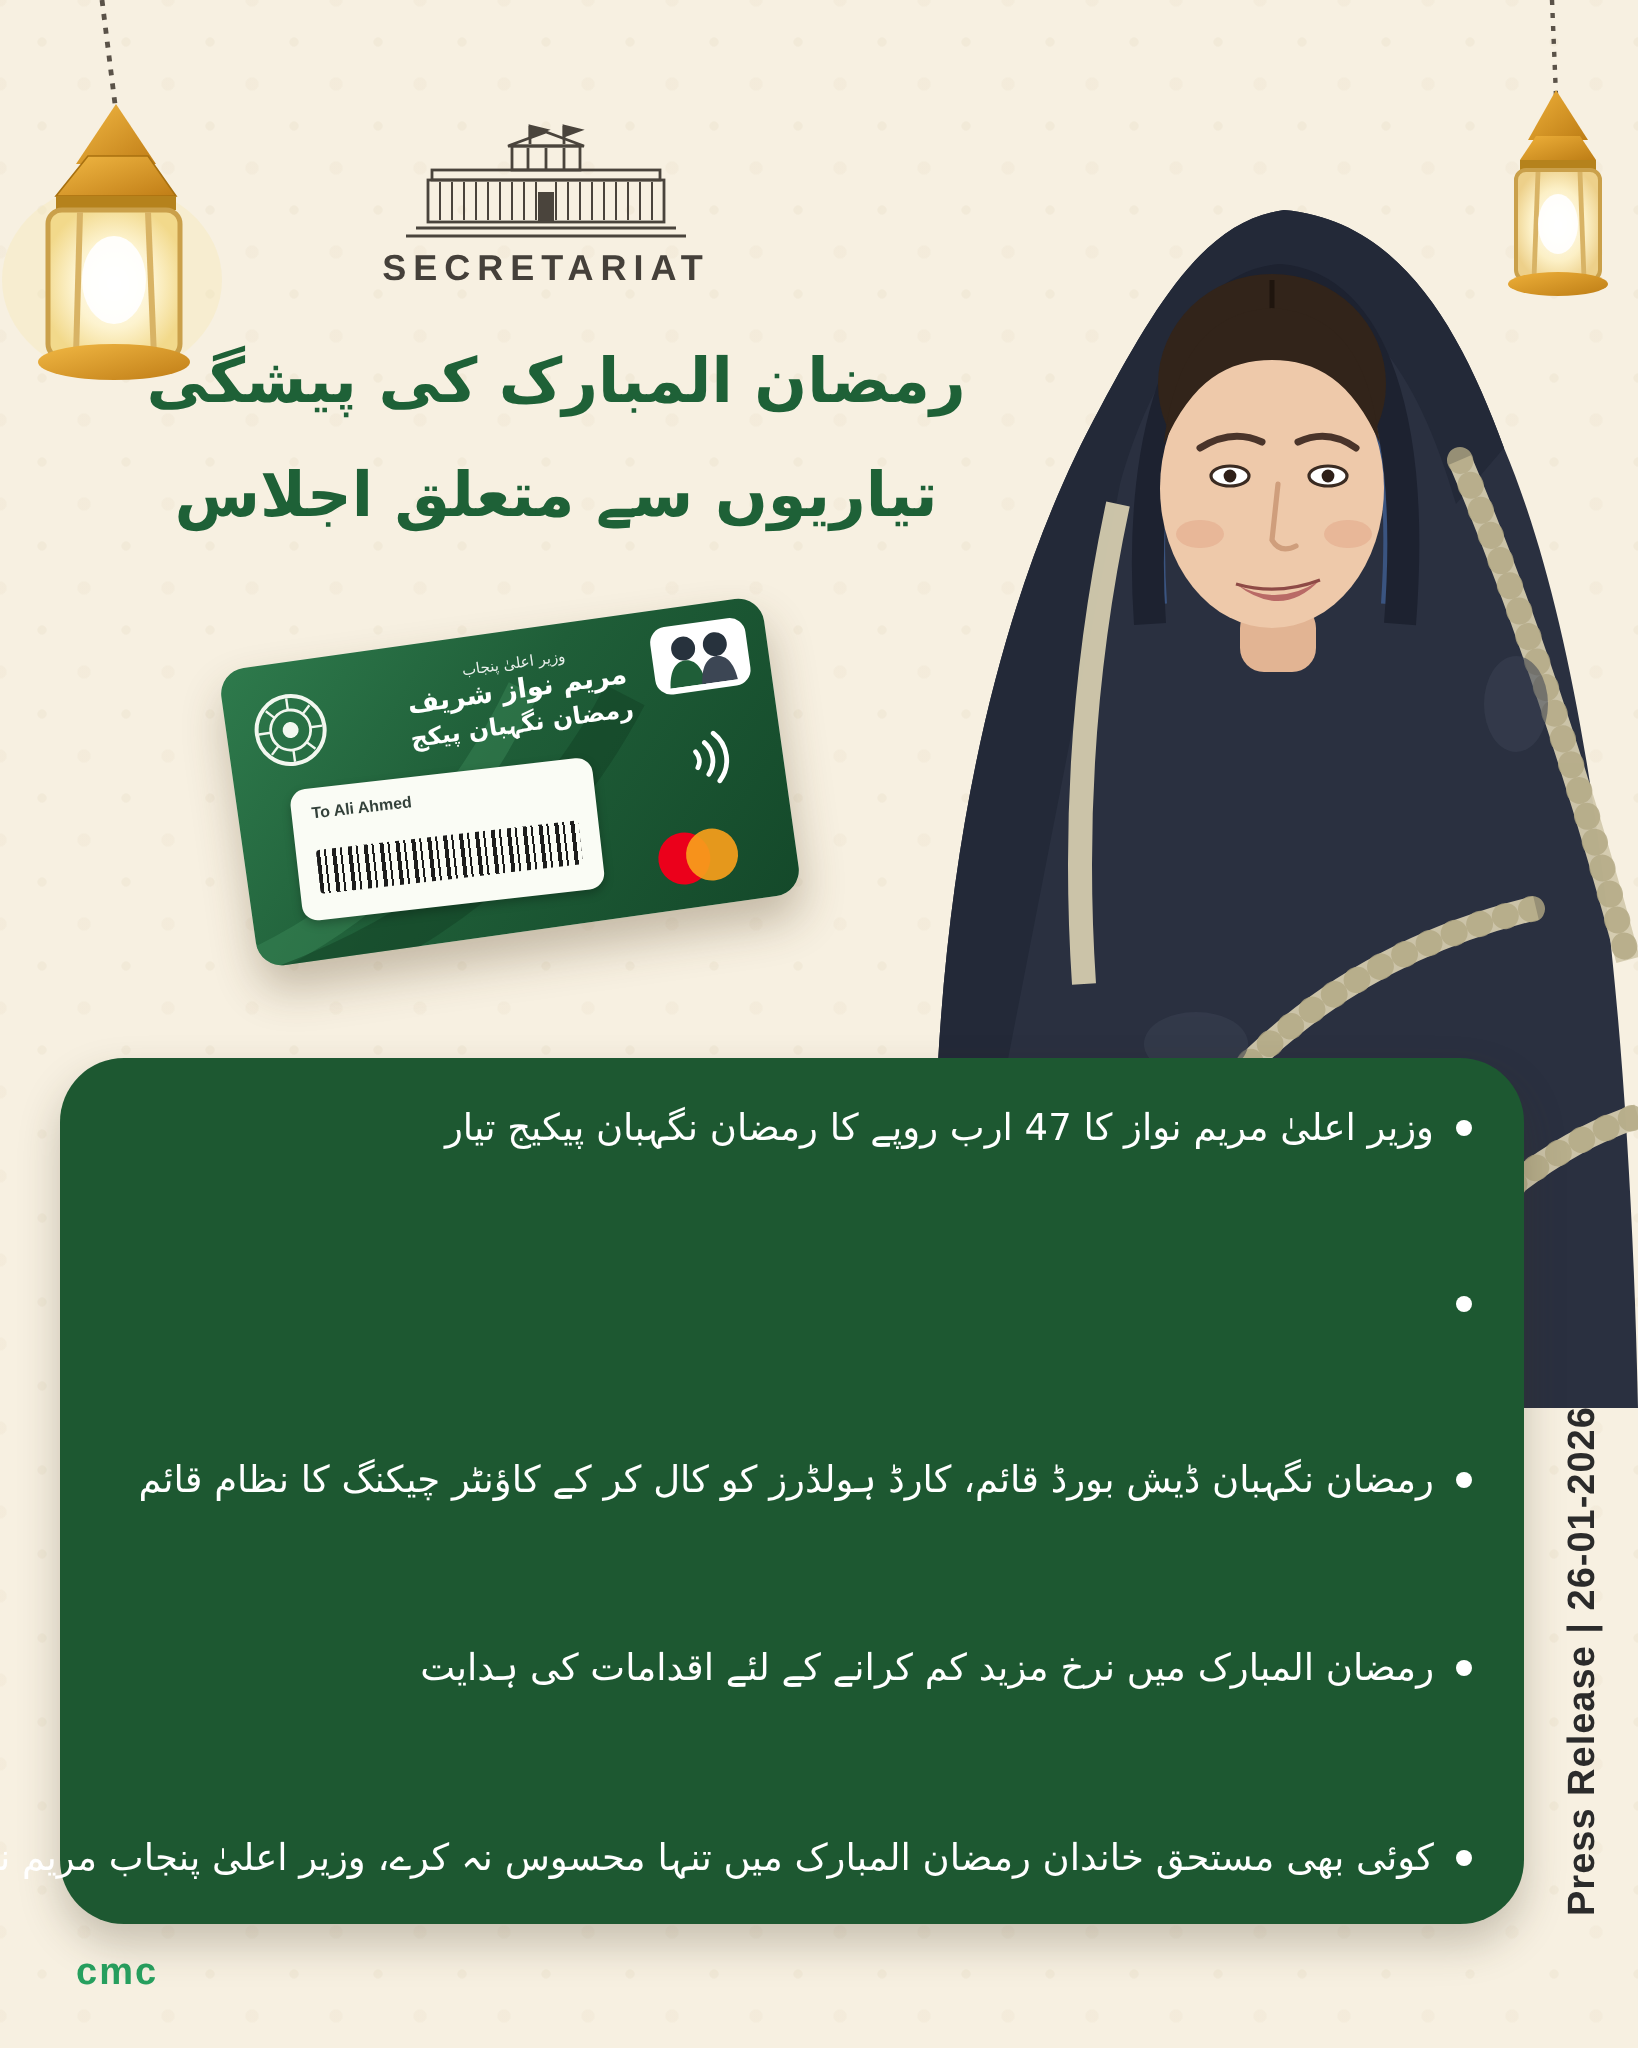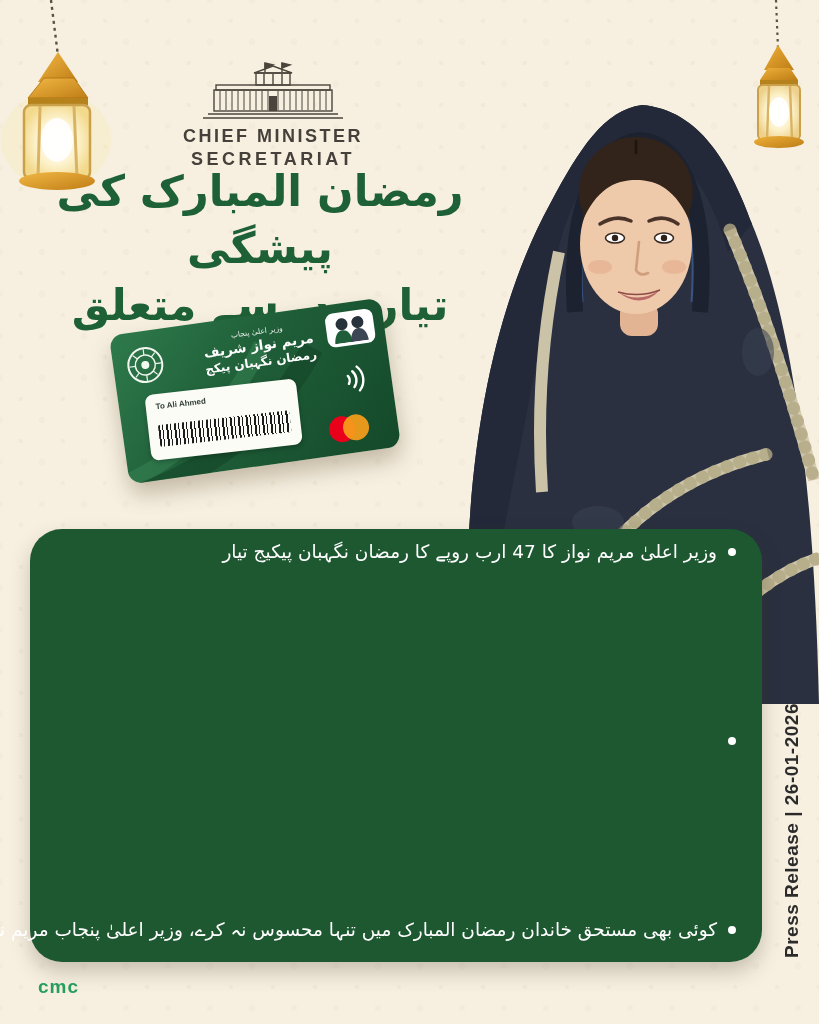--- a/index.html
+++ b/index.html
@@ -20,25 +20,25 @@
   
   .lantern-left{position:absolute;left:-6px;top:0;z-index:2;}
   .lantern-right{position:absolute;left:738px;top:0;z-index:2;}
   
   .cm-logo{position:absolute;left:178px;top:60px;width:190px;text-align:center;z-index:2;}
   .cm-logo .bldg{display:block;margin:0 auto;}
   .cm-title{font-size:18px;font-weight:700;letter-spacing:2.5px;color:#45403a;margin-top:4px;}
   .cm-sub{font-size:18px;font-weight:600;letter-spacing:3.5px;color:#45403a;margin-top:2px;}
   
   .headline{
-    position:absolute;left:4px;top:163px;width:512px;z-index:2;
+    position:absolute;left:22px;top:163px;width:512px;z-index:2;
     text-align:center;direction:rtl;
     color:var(--headline,#1e6137);
     font-family:"DejaVu Sans", sans-serif;
-    font-weight:bold;font-size:43px;line-height:57px;
+    font-weight:bold;font-size:31px;line-height:57px;
   }
   
   .photo{position:absolute;left:428px;top:52px;z-index:1;}
   
   .card{
     position:absolute;left:118px;top:316px;width:274px;height:150px;z-index:3;
     transform:rotate(-8deg);
     border-radius:13px;
     background:linear-gradient(130deg,#2e7a4c 0%,#1f5e38 45%,#14492a 100%);
     box-shadow:0 12px 22px rgba(80,60,30,0.30);
@@ -69,21 +69,21 @@
     background:repeating-linear-gradient(90deg,#1c1c1c 0 2px,transparent 2px 4px,#1c1c1c 4px 5px,transparent 5px 8px);
   }
   .card .mc{position:absolute;right:26px;bottom:10px;}
   
   .panel{
     position:absolute;left:30px;top:529px;width:732px;height:433px;z-index:4;
     background:var(--panel,#1d5831);
     border-radius:32px;
     box-shadow:0 10px 20px rgba(60,50,30,0.25);
     box-sizing:border-box;
-    padding:12px 26px 22px 18px;
+    padding:24px 26px 22px 18px;
     display:flex;flex-direction:column;justify-content:space-between;
     list-style:none;margin:0;
   }
   .bullet-row{display:flex;direction:rtl;align-items:center;gap:11px;}
   .bullet-row .dot{width:8px;height:8px;border-radius:50%;background:#fff;flex:0 0 auto;}
   .bullet-row .btext{
     color:#fff;font-family:"DejaVu Sans", sans-serif;
     font-size:18.5px;white-space:nowrap;letter-spacing:0;
   }
   
@@ -183,21 +183,20 @@
           <line x1="104" y1="31" x2="104" y2="50"></line>
           <line x1="110" y1="31" x2="110" y2="50"></line>
         <line x1="116" y1="31" x2="116" y2="50"></line>
           <line x1="122" y1="31" x2="122" y2="50"></line>
           <line x1="128" y1="31" x2="128" y2="50"></line>
       </g>
       <rect x="71" y="36" width="8" height="15" fill="#4a443c"></rect>
       <line x1="10" y1="54" x2="140" y2="54" stroke="#4a443c" stroke-width="1.6"></line>
       <line x1="5" y1="58" x2="145" y2="58" stroke="#4a443c" stroke-width="1.6"></line>
     </svg>
-    <div class="cm-title">CHIEF MINISTER</div>
     <div class="cm-sub">SECRETARIAT</div>
   </div>
 
   <div class="headline" lang="ur" dir="rtl">
     <div>رمضان المبارک کی پیشگی</div>
     <div>تیاریوں سے متعلق اجلاس</div>
   </div>
 
   <svg class="photo" width="391" height="652" viewBox="0 0 391 652">
 
@@ -302,20 +301,28 @@
 
   <li class="bullet-row">
         <span class="dot"></span>
         <span class="btext" lang="ur">وزیر اعلیٰ مریم نواز کا 47 ارب روپے کا رمضان نگہبان پیکیج تیار</span>
       </li>
       <li class="bullet-row">
         <span class="dot"></span>
       </li>
       <li class="bullet-row">
         <span class="dot"></span>
+        <span class="btext" lang="ur">رمضان نگہبان ڈیش بورڈ قائم، کارڈ ہولڈرز کو کال کر کے کاؤنٹر چیکنگ کا نظام قائم</span>
+      </li>
+      <li class="bullet-row">
+        <span class="dot"></span>
+        <span class="btext" lang="ur">رمضان المبارک میں نرخ مزید کم کرانے کے لئے اقدامات کی ہدایت</span>
+      </li>
+      <li class="bullet-row">
+        <span class="dot"></span>
         <span class="btext" lang="ur">کوئی بھی مستحق خاندان رمضان المبارک میں تنہا محسوس نہ کرے، وزیر اعلیٰ پنجاب مریم نواز</span>
       </li>
     </ul>
 
   <div class="press">Press Release | 26-01-2026</div>
 
   <div class="cmc">cmc</div>
 
 </div>
 

